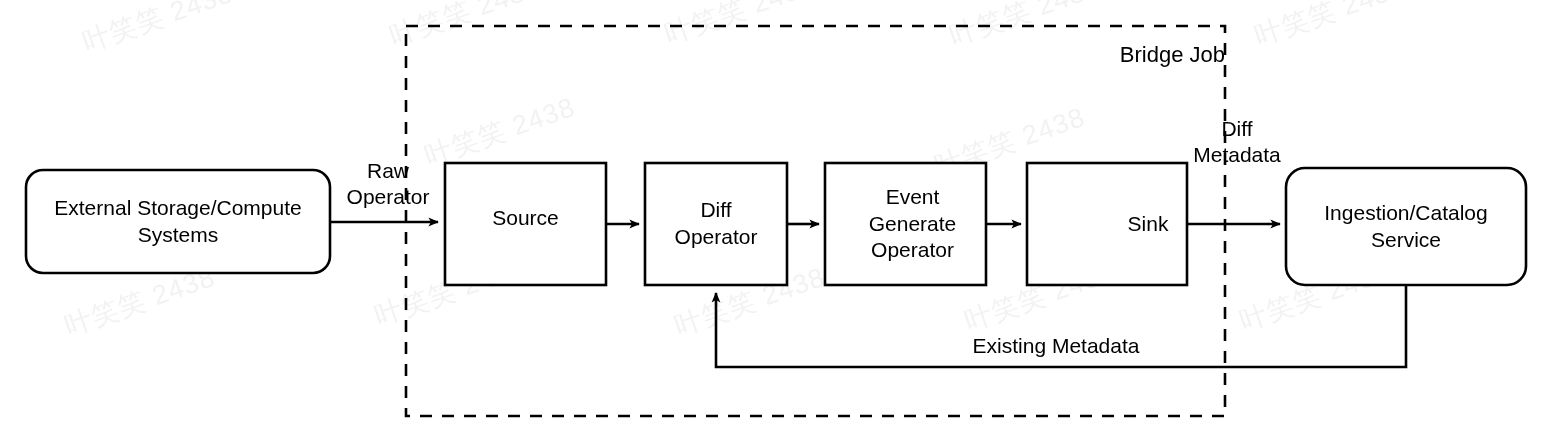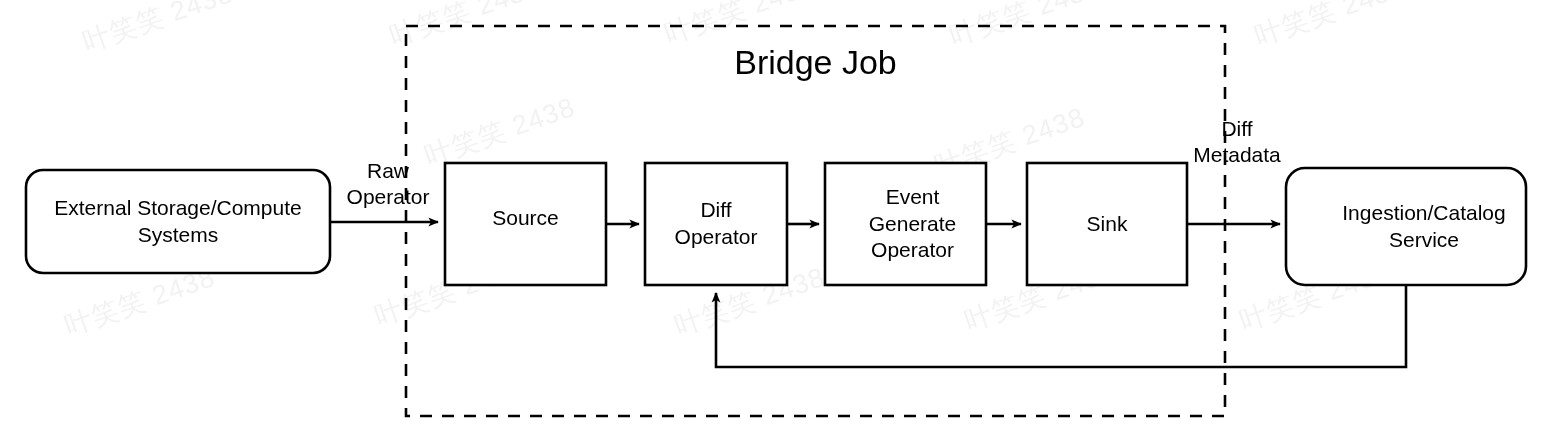--- a/index.html
+++ b/index.html
@@ -49,22 +49,22 @@
   .edge-label {
     position: absolute;
     text-align: center;
     line-height: 1.22;
     font-size: 21px;
     white-space: pre-line;
     background: transparent;
   }
   .title-label {
     position: absolute;
-    text-align: center;
-    font-size: 34px;
+    text-align: right;
+    font-size: 22px;
     line-height: 1.2;
   }
   .hit {
     position: absolute;
     background: transparent;
   }
 </style>
 </head>
 <body>
 
@@ -127,31 +127,32 @@
 
   <div class="node-label" style="left:445px; top:163px; width:161px; height:110px;">Source</div>
 
   <div class="node-label" style="left:645px; top:163px; width:142px; height:122px;">Diff
 Operator</div>
 
   <div class="node-label" style="left:825px; top:163px; width:175px; height:122px;">Event
 Generate
 Operator</div>
 
-  <div class="node-label" style="left:1027px; top:163px; width:160px; height:122px;">Sink</div>
+  <div class="node-label" style="left:1027px; top:163px; width:160px; height:122px;padding-left:41px;">Sink</div>
 
-  <div class="node-label" style="left:1286px; top:168px; width:240px; height:117px;padding-left:18px;">Ingestion/Catalog
+  <div class="node-label" style="left:1286px; top:168px; width:240px; height:117px;">Ingestion/Catalog
 Service</div>
 
   <div class="edge-label" style="left:318px; top:158px; width:140px;">Raw
 Operator</div>
 
   <div class="edge-label" style="left:1167px; top:116px; width:140px;">Diff
 Metadata</div>
 
+  <div class="edge-label" style="left:936px; top:333px; width:240px;">Existing Metadata</div>
 
   <div class="hit" style="left:26px; top:170px; width:304px; height:103px;"></div>
   <div class="hit" style="left:445px; top:163px; width:161px; height:122px;"></div>
   <div class="hit" style="left:645px; top:163px; width:142px; height:122px;"></div>
   <div class="hit" style="left:825px; top:163px; width:161px; height:122px;"></div>
   <div class="hit" style="left:1027px; top:163px; width:160px; height:122px;"></div>
   <div class="hit" style="left:1286px; top:168px; width:240px; height:117px;"></div>
 
 </div>
 

